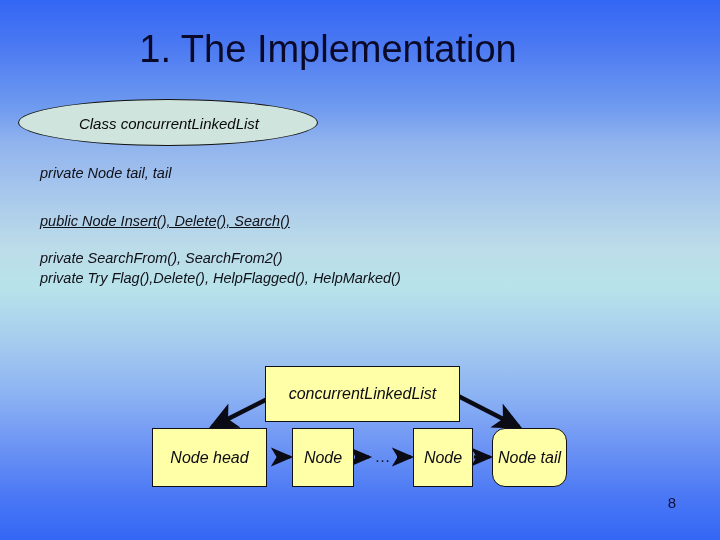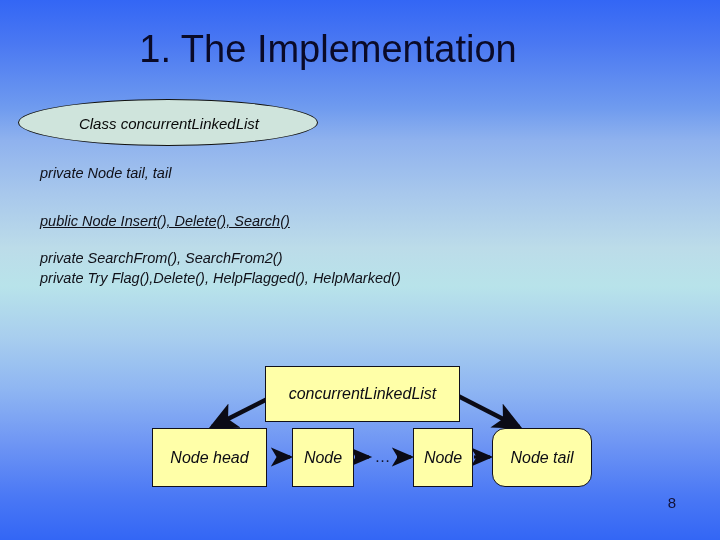--- a/index.html
+++ b/index.html
@@ -113,21 +113,21 @@
     width: 62px; height: 59px;
     font-size: 16px;
   }
   #box-n3 {
     left: 413px; top: 428px;
     width: 60px; height: 59px;
     font-size: 16px;
   }
   #box-tail {
     left: 492px; top: 428px;
-    width: 100px; height: 59px;
+    width: 75px; height: 59px;
     font-size: 16px;
     border-radius: 13px;
   }
   #dots {
     position: absolute;
     left: 370px;
     top: 448px;
     width: 26px;
     text-align: center;
     font-size: 16px;

